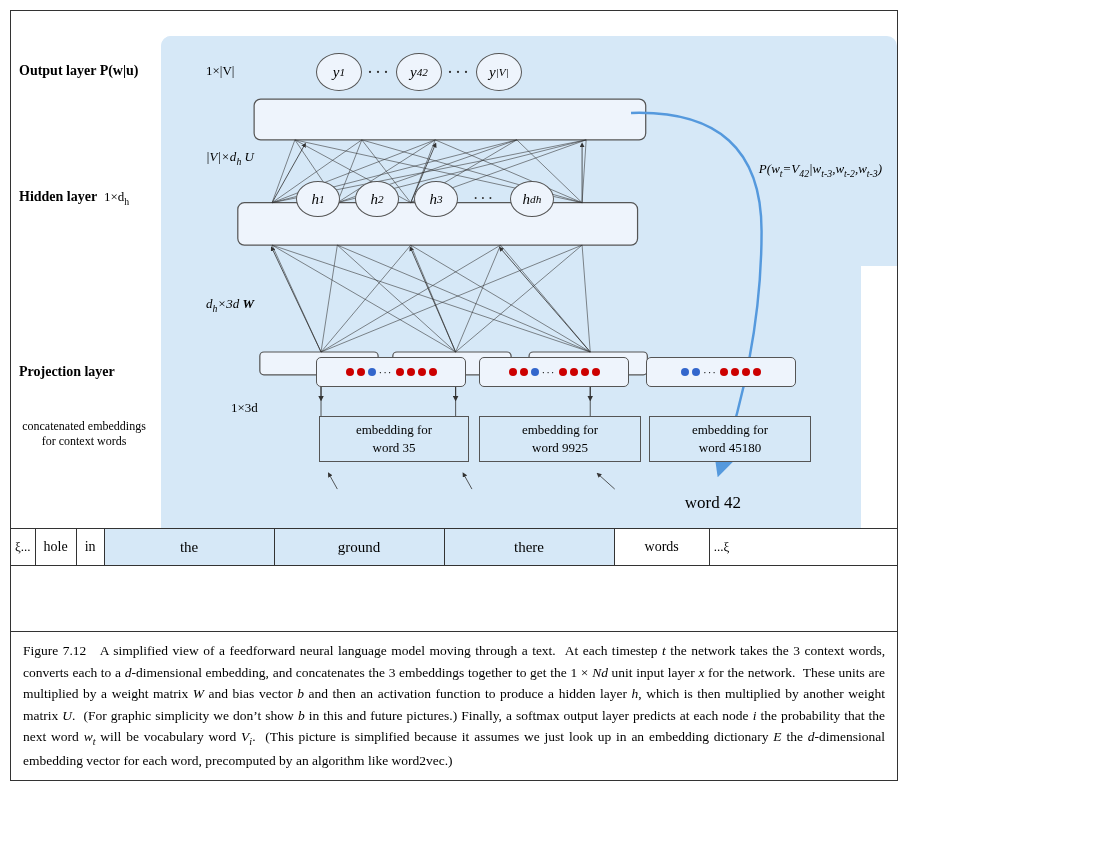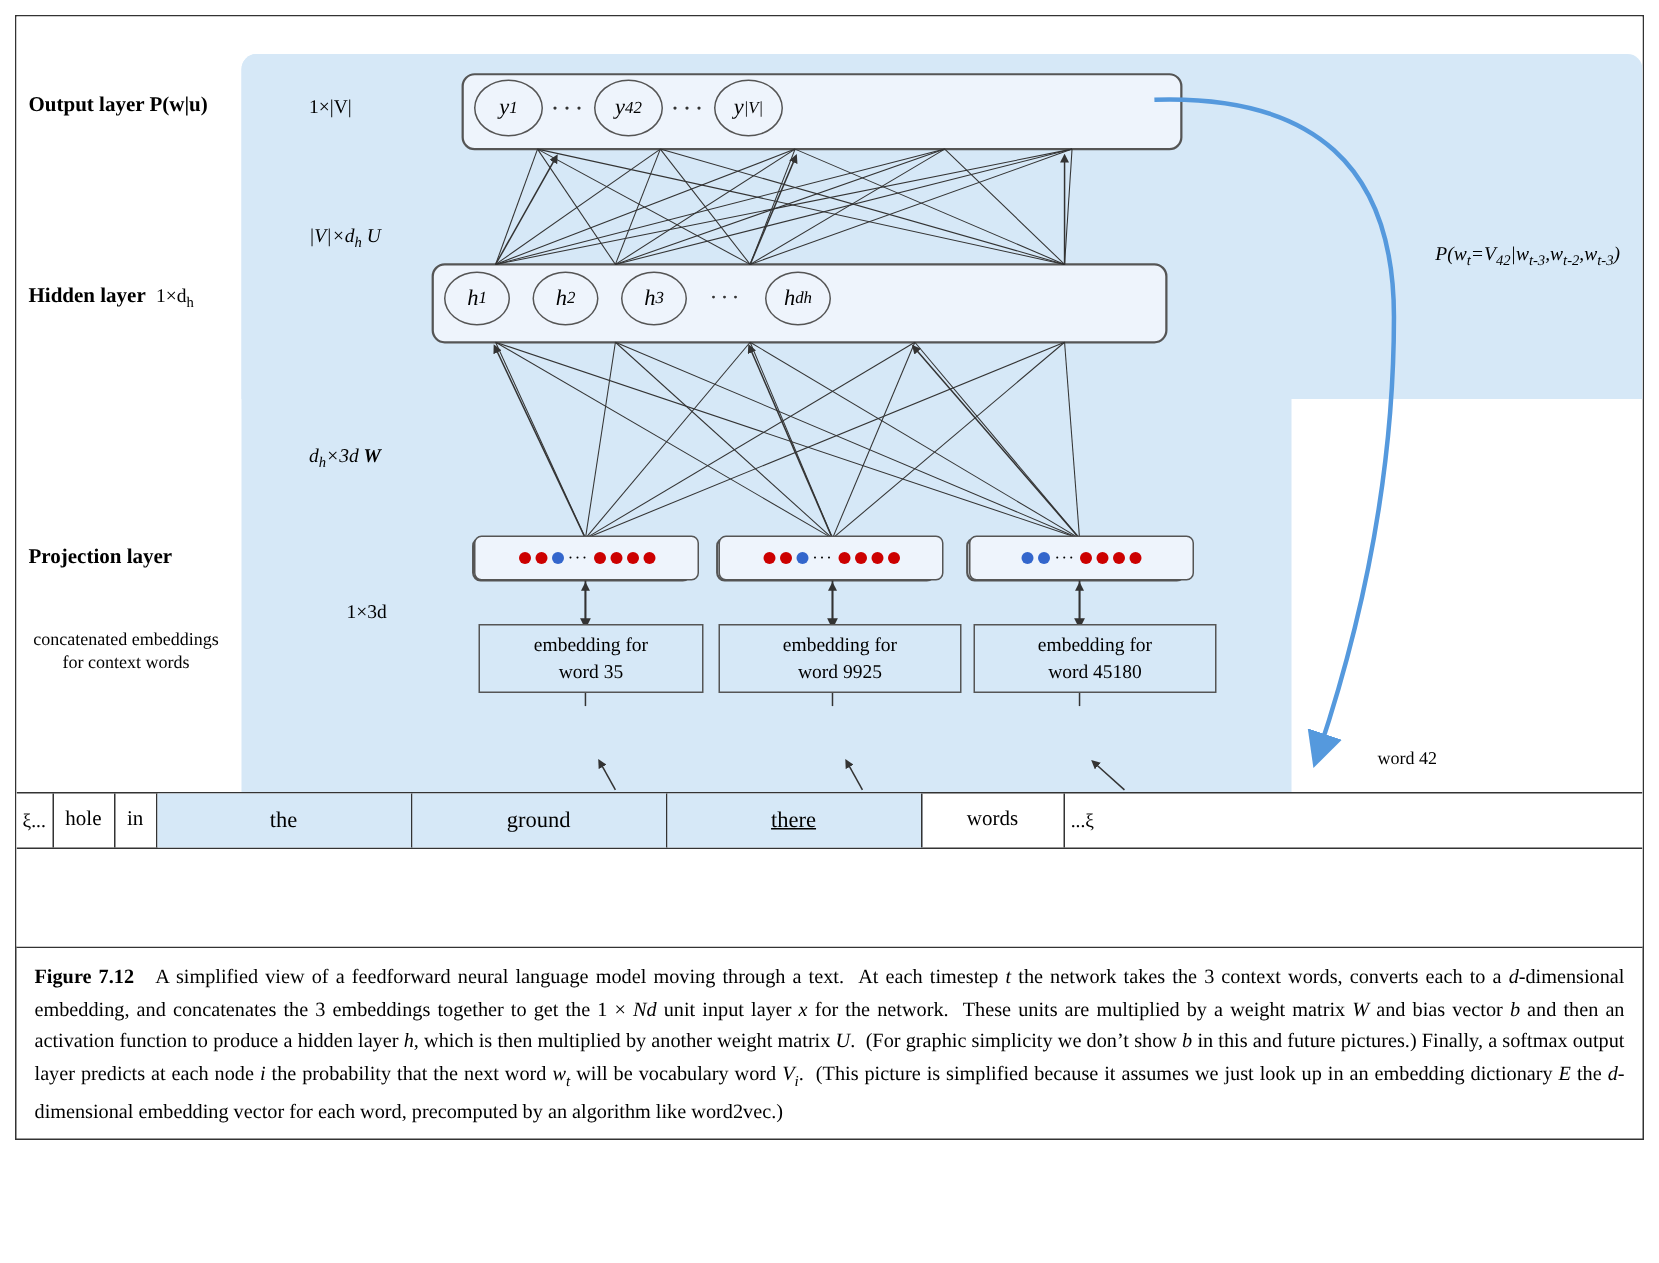--- a/index.html
+++ b/index.html
@@ -5,21 +5,21 @@
     * { box-sizing: border-box; margin: 0; padding: 0; }
     body {
       font-family: "Times New Roman", Times, serif;
       background: #fff;
       width: 1106px;
       min-height: 842px;
       padding: 10px;
       font-size: 14px;
     }
     .main-container {
-      width: 1086px;
+      width: 888px;
       border: 1.5px solid #333;
     }
     .diagram-area {
       position: relative;
       width: 100%;
       height: 620px;
       background: #fff;
       overflow: hidden;
     }
     .layer-label {
@@ -100,21 +100,21 @@
       z-index: 5;
     }
     
     .caption-area {
       border-top: 1.5px solid #333;
       padding: 8px 12px;
       font-size: 13.5px;
       line-height: 1.6;
       text-align: justify;
     }
-    .caption-bold { font-weight: bold; }
+    .caption-bold { font-weight: normal; }
     sub, sup { font-size: 0.75em; }
   </style>
 </head>
 <body>
 
 <div class="main-container">
   <div class="diagram-area">
 
     <div style="position:absolute;top:25px;left:150px;right:0px;height:230px;background:#d6e8f7;border-radius:10px 10px 0 0;z-index:0;"></div>
     <div style="position:absolute;top:25px;left:150px;width:700px;bottom:65px;background:#d6e8f7;border-radius:10px;z-index:0;"></div>
@@ -302,35 +302,35 @@
     </div>
 
     <div class="emb-box" style="left:468px;top:405px;width:162px;">
       embedding for<br>word 9925
     </div>
 
     <div class="emb-box" style="left:638px;top:405px;width:162px;">
       embedding for<br>word 45180
     </div>
 
-    <div style="position:absolute;bottom:118px;right:137px;font-size:12px;z-index:10;">
+    <div style="position:absolute;bottom:118px;right:156px;font-size:17px;z-index:10;">
       word 42
     </div>
 
     <div style="position:absolute;top:150px;right:15px;font-size:13px;font-style:italic;z-index:20;">
       <i>P</i>(<i>w<sub>t</sub></i>=<i>V</i><sub>42</sub>|<i>w<sub>t-3</sub></i>,<i>w<sub>t-2</sub></i>,<i>w<sub>t-3</sub></i>)
     </div>
 
     <div style="position:absolute;bottom:65px;left:0;right:0;display:flex;align-items:stretch;border-top:1.5px solid #333;border-bottom:1.5px solid #333;z-index:10;background:#fff;height:38px;">
       <div style="display:flex;align-items:center;justify-content:center;border-right:1.5px solid #333;font-size:13px;padding:0 4px;white-space:nowrap;">ξ...</div>
       <div style="display:flex;align-items:center;justify-content:center;border-right:1.5px solid #333;font-size:14px;padding:0 8px;white-space:nowrap;">hole</div>
       <div style="display:flex;align-items:center;justify-content:center;border-right:1.5px solid #333;font-size:14px;padding:0 8px;white-space:nowrap;">in</div>
       <div style="display:flex;align-items:center;justify-content:center;border-right:1.5px solid #333;font-size:15px;padding:0 50px;white-space:nowrap;background:#d6e8f7;flex:1;max-width:170px;">the</div>
       <div style="display:flex;align-items:center;justify-content:center;border-right:1.5px solid #333;font-size:15px;padding:0 40px;white-space:nowrap;background:#d6e8f7;flex:1;max-width:170px;">ground</div>
-      <div style="display:flex;align-items:center;justify-content:center;border-right:1.5px solid #333;font-size:15px;padding:0 36px;white-space:nowrap;background:#d6e8f7;flex:1;max-width:170px;text-decoration:underline;">there</div>
+      <div style="display:flex;align-items:center;justify-content:center;border-right:1.5px solid #333;font-size:15px;padding:0 36px;white-space:nowrap;background:#d6e8f7;flex:1;max-width:170px;">there</div>
       <div style="display:flex;align-items:center;justify-content:center;border-right:1.5px solid #333;font-size:14px;padding:0 30px;white-space:nowrap;">words</div>
       <div style="display:flex;align-items:center;justify-content:center;font-size:13px;padding:0 4px;white-space:nowrap;">...ξ</div>
     </div>
 
 
   </div>
 
   <div class="caption-area">
     <span class="caption-bold">Figure 7.12</span>
     &nbsp;&nbsp;<span>A simplified view of a feedforward neural language model moving through a text. &nbsp;At each timestep <i>t</i> the network takes the 3 context words, converts each to a <i>d</i>-dimensional embedding, and concatenates the 3 embeddings together to get the 1 × <i>Nd</i> unit input layer <i>x</i> for the network. &nbsp;These units are multiplied by a weight matrix <i>W</i> and bias vector <i>b</i> and then an activation function to produce a hidden layer <i>h</i>, which is then multiplied by another weight matrix <i>U</i>. &nbsp;(For graphic simplicity we don’t show <i>b</i> in this and future pictures.) Finally, a softmax output layer predicts at each node <i>i</i> the probability that the next word <i>w<sub>t</sub></i> will be vocabulary word <i>V<sub>i</sub></i>. &nbsp;(This picture is simplified because it assumes we just look up in an embedding dictionary <i>E</i> the <i>d</i>-dimensional embedding vector for each word, precomputed by an algorithm like word2vec.)</span>

